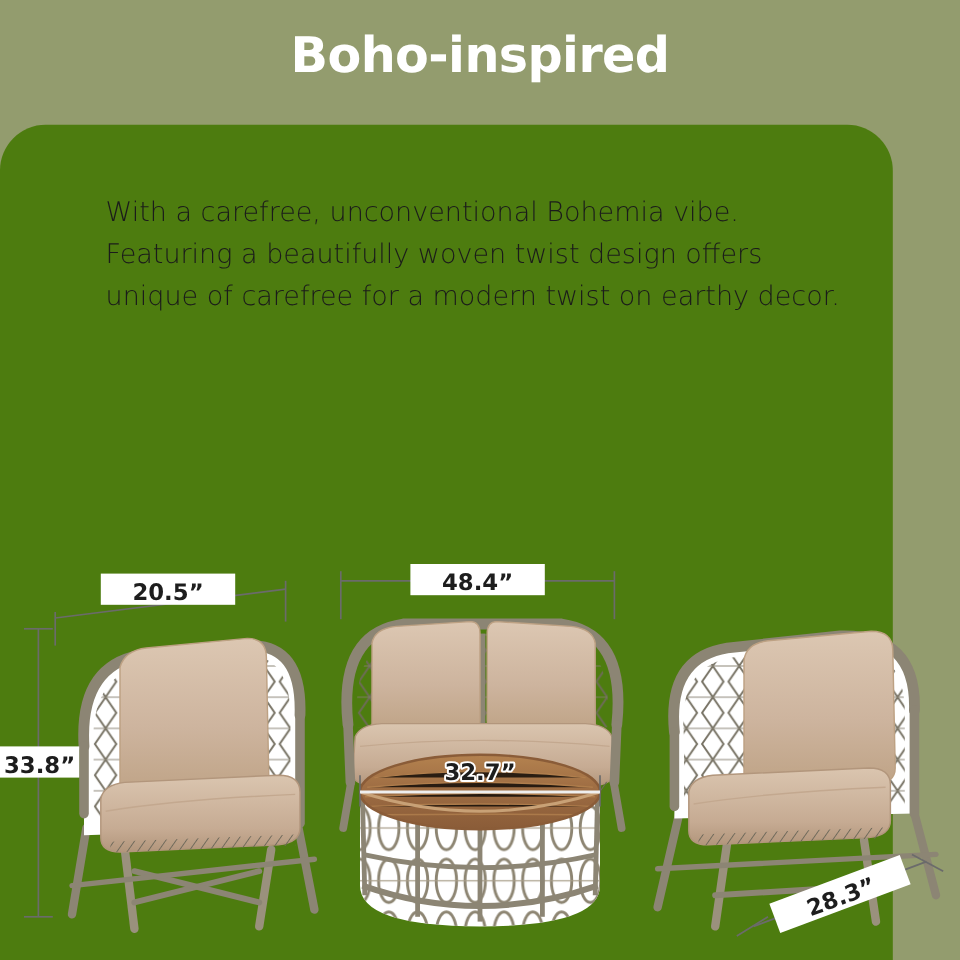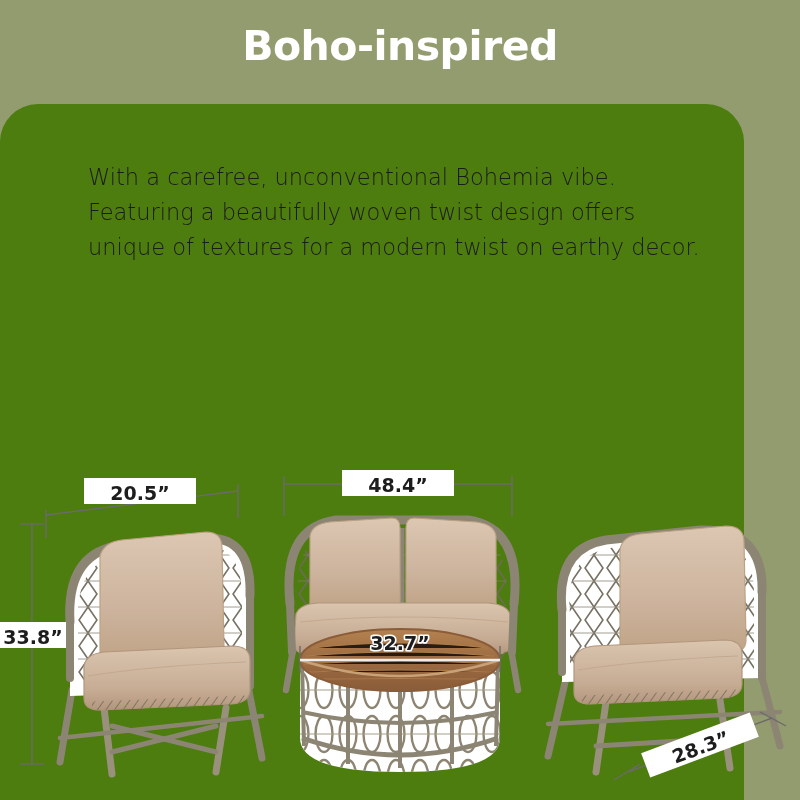--- a/index.html
+++ b/index.html
@@ -92,21 +92,21 @@
 
   <div id="header-band">
     <div id="header-title">Boho-inspired</div>
   </div>
 
   <div id="content-panel">
 
     <div id="body-copy">
       <span class="copy-line">With a carefree, unconventional Bohemia vibe.</span>
       <span class="copy-line">Featuring a beautifully woven twist design offers</span>
-      <span class="copy-line">unique of textures for a modern twist on earthy decor.</span>
+      <span class="copy-line">unique of carefree for a modern twist on earthy decor.</span>
     </div>
 
     <div id="scene">
       <svg width="800" height="444" viewBox="0 0 800 444" xmlns="http://www.w3.org/2000/svg">
         <defs>
           <linearGradient id="gCushion" x1="0" y1="0" x2="0" y2="1">
             <stop offset="0%" stop-color="#dcc7b2"></stop>
             <stop offset="55%" stop-color="#cdb49e"></stop>
             <stop offset="100%" stop-color="#bda183"></stop>
           </linearGradient>

